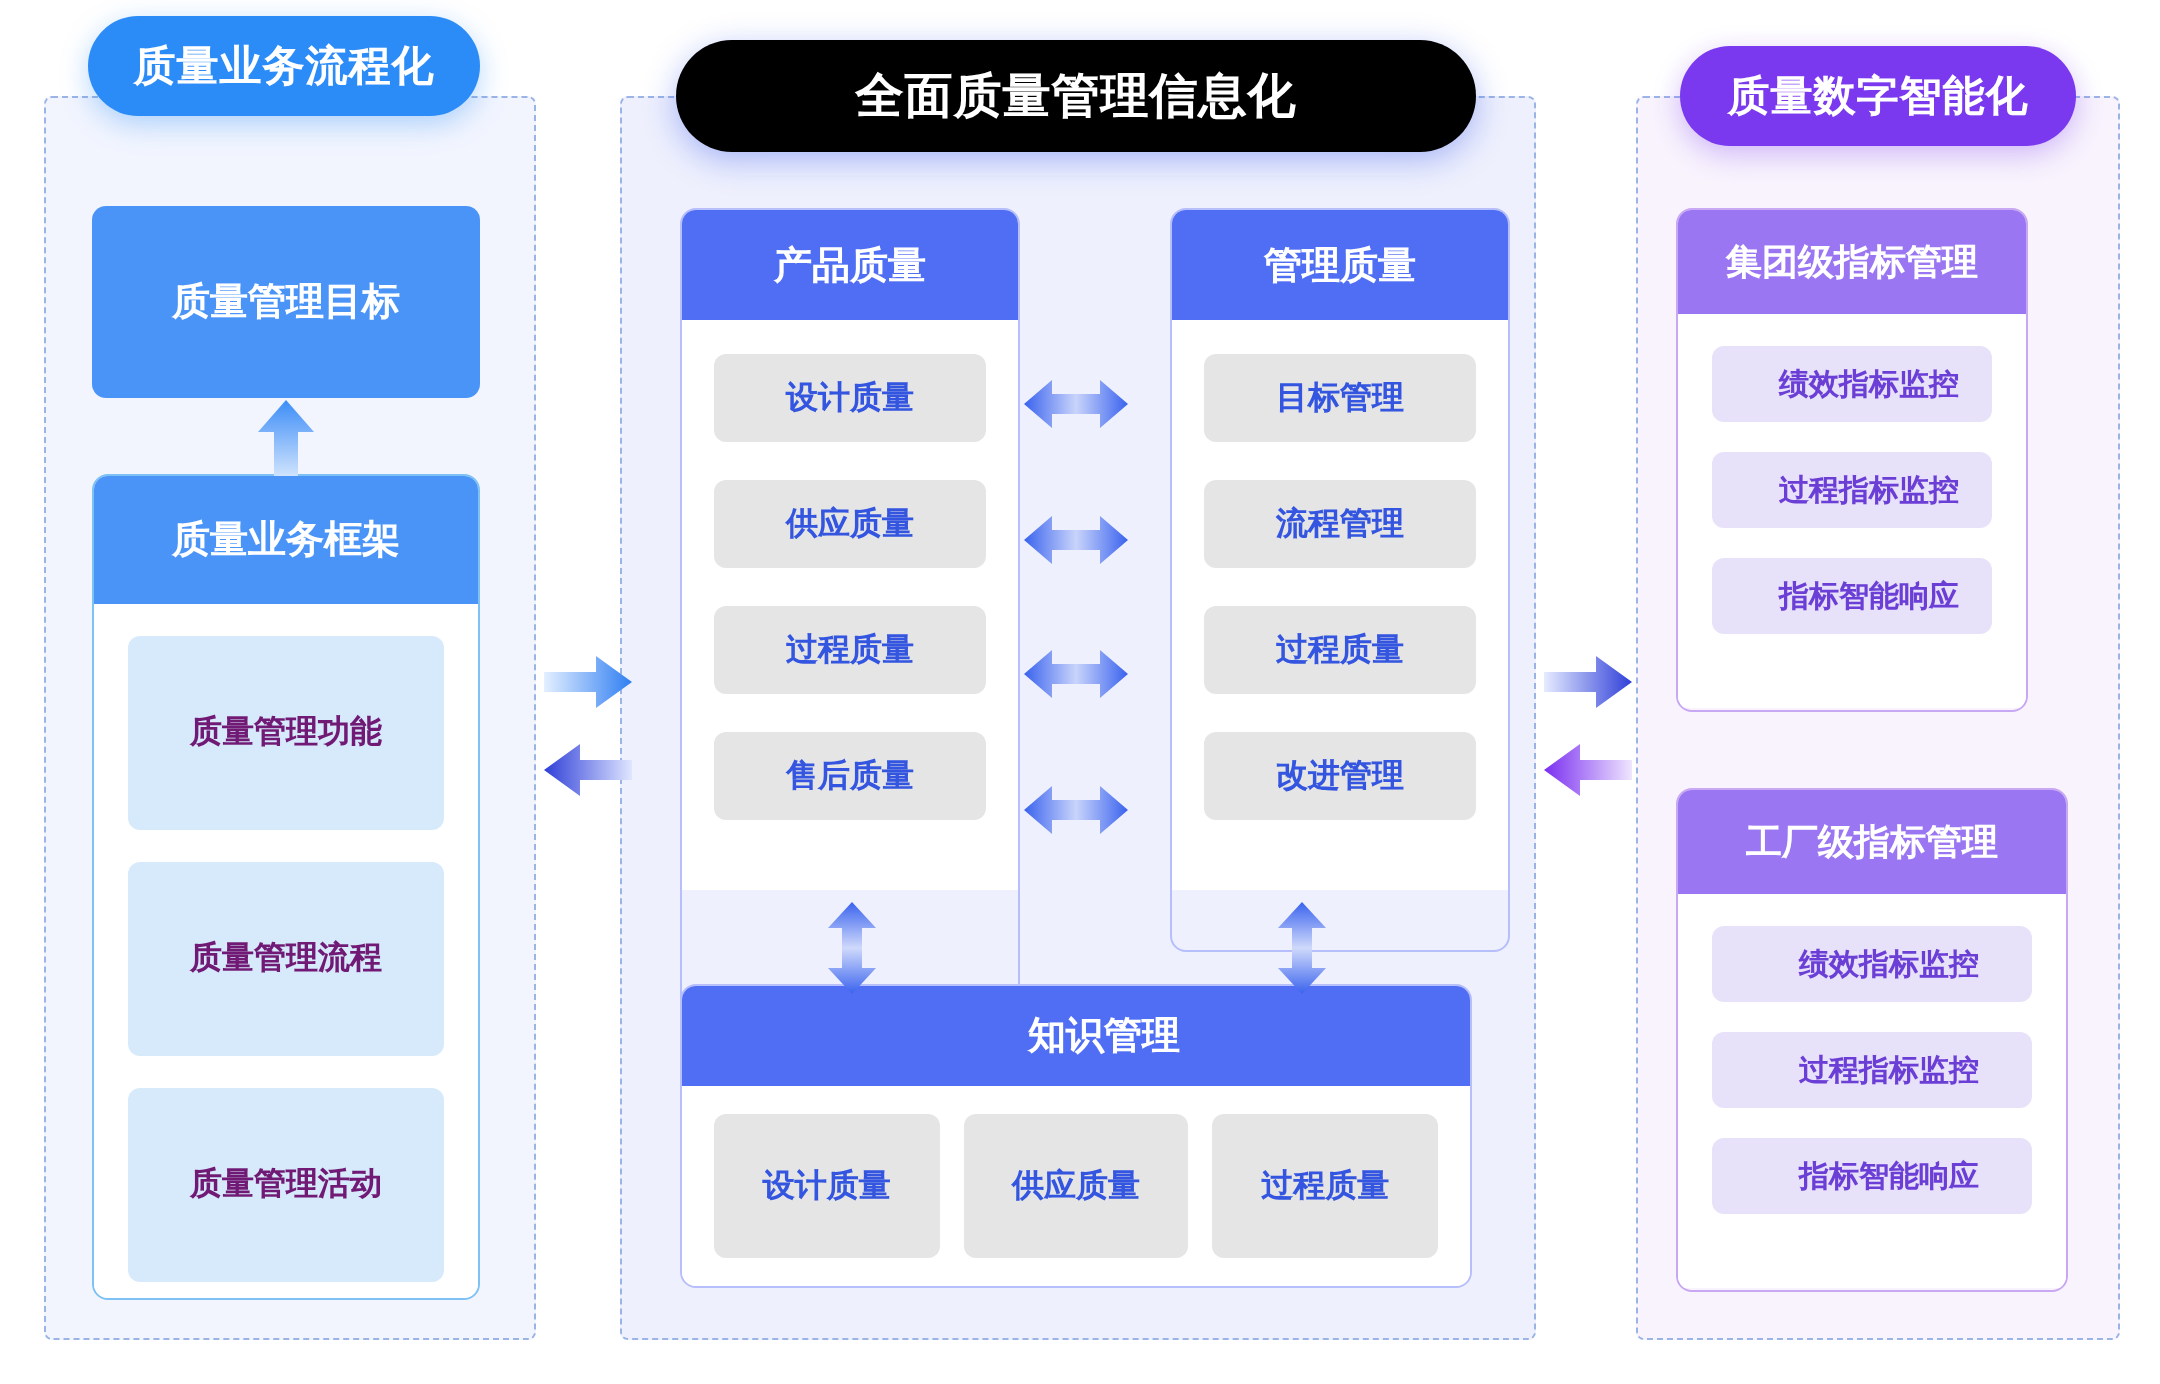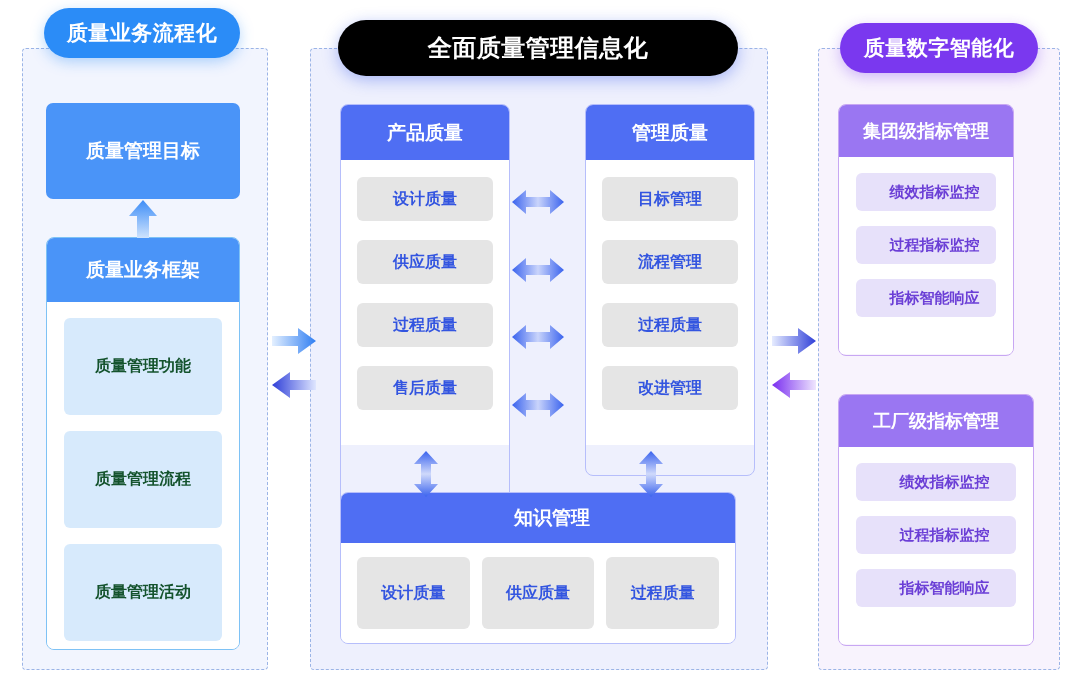--- a/index.html
+++ b/index.html
@@ -73,21 +73,21 @@
   .framed.violet { border: 1.5px solid #c8a7f3; }
   .framed.violet .hd { background: #9a76f2; }
 
   
   .chip {
     display: flex; align-items: center; justify-content: center;
     border-radius: 6px;
     font-weight: bold;
     white-space: nowrap;
   }
-  .chip.blue   { background: #d7eafc; color: #14532d; align-items: center; }
+  .chip.blue   { background: #d7eafc; color: #701a75; align-items: center; }
   .chip.indigo { background: #e5e5e5; color: #3355e0; text-align: center; }
   .chip.violet { background: #e7e1fa; color: #6b3fd6; padding-left: 17px; }
 
   
   .arrow { position: absolute; z-index: 5; }
   svg { display: block; }
 </style>
 </head>
 <body>
 

